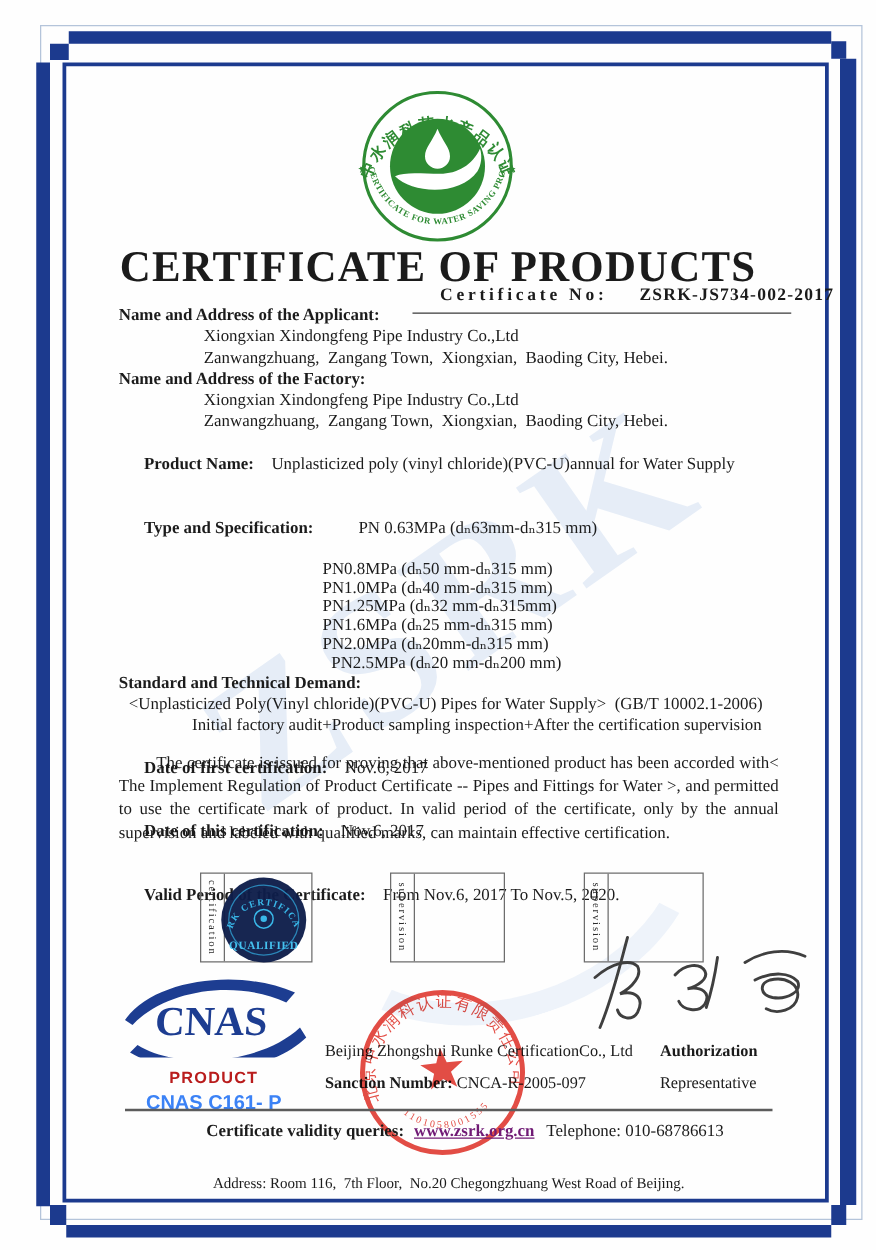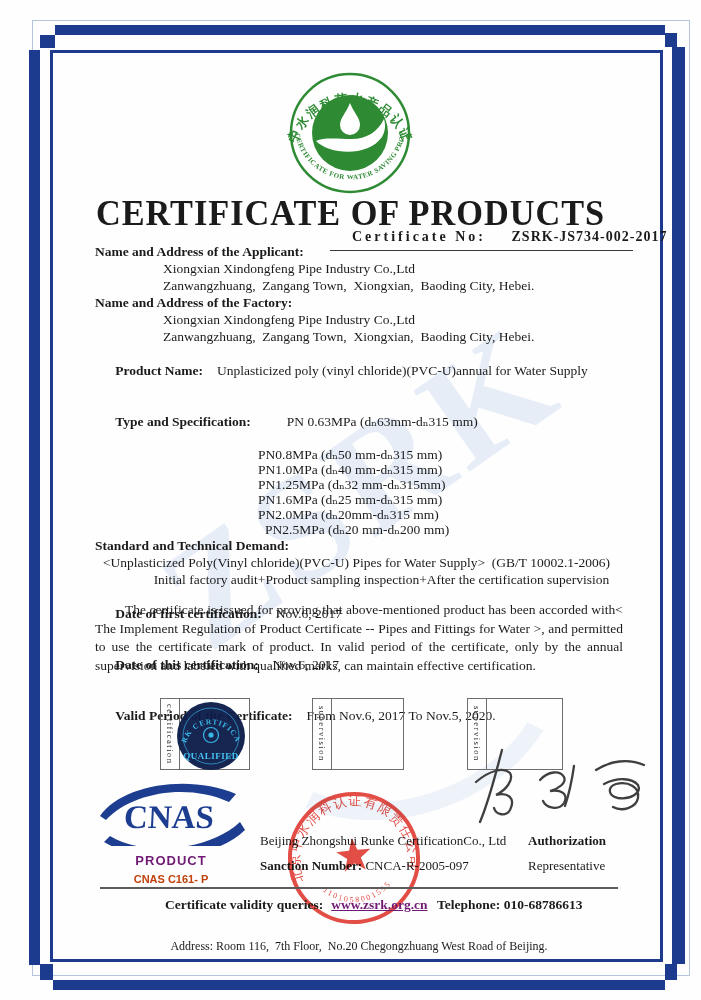--- a/index.html
+++ b/index.html
@@ -37,32 +37,32 @@
   
   .stamp-box{position:absolute;top:698px;height:70px;border:1px solid #6d6d6d;display:flex;}
   .stamp-box .vlab{width:18px;border-right:1px solid #6d6d6d;display:flex;align-items:center;justify-content:center;
         writing-mode:vertical-rl;font-size:8.5px;letter-spacing:1.5px;color:#2c2c2c;}
   .box1{left:160px;width:88px;} .box2{left:312px;width:90px;} .box3{left:467px;width:94px;}
   .seal{position:absolute;left:174px;top:699px;}
   .signature{position:absolute;left:468px;top:740px;}
   
   .cnas{position:absolute;left:96px;top:780px;width:150px;text-align:center;}
   .cnas-product{font-family:"Liberation Sans","DejaVu Sans",sans-serif;font-weight:bold;font-size:13px;
-                color:#701a75;letter-spacing:1px;margin-top:3px;}
-  .cnas-code{font-family:"Liberation Sans","DejaVu Sans",sans-serif;font-weight:bold;font-size:11px;
-             color:#c2410c;margin-top:5px;}
+                color:#b91c1c;letter-spacing:1px;margin-top:3px;}
+  .cnas-code{font-family:"Liberation Sans","DejaVu Sans",sans-serif;font-weight:bold;font-size:16px;
+             color:#3b82f6;margin-top:5px;}
   .issuer1{position:absolute;left:260px;top:833px;font-size:13px;}
   .issuer2{position:absolute;left:260px;top:858px;font-size:13px;}
   .authrep1{position:absolute;left:528px;top:833px;font-size:13px;font-weight:bold;}
   .authrep2{position:absolute;left:528px;top:858px;font-size:13px;}
   .red-stamp{position:absolute;left:285px;top:789px;opacity:0.88;mix-blend-mode:multiply;}
   .sep-line{position:absolute;left:100px;top:887px;width:518px;height:2px;background:#5c5c5c;}
   .queries{position:absolute;left:165px;top:897px;font-size:13.5px;font-weight:bold;}
   .url{color:#701a75;text-decoration:underline;margin-left:8px;}
-  .phone{position:absolute;left:437px;top:897px;font-size:13.5px;font-weight:bold;}
+  .phone{position:absolute;left:437px;top:897px;font-size:13.5px;font-weight:normal;}
   .address{position:absolute;left:95px;top:939px;width:528px;text-align:center;font-size:12px;white-space:pre-wrap;}
   svg text{font-family:"Liberation Serif","DejaVu Sans",serif;}
 </style>
 </head>
 <body>
 
 <div class="page">
 
   <div class="watermark">ZSRK</div>
   <div class="wm-arc"></div>

